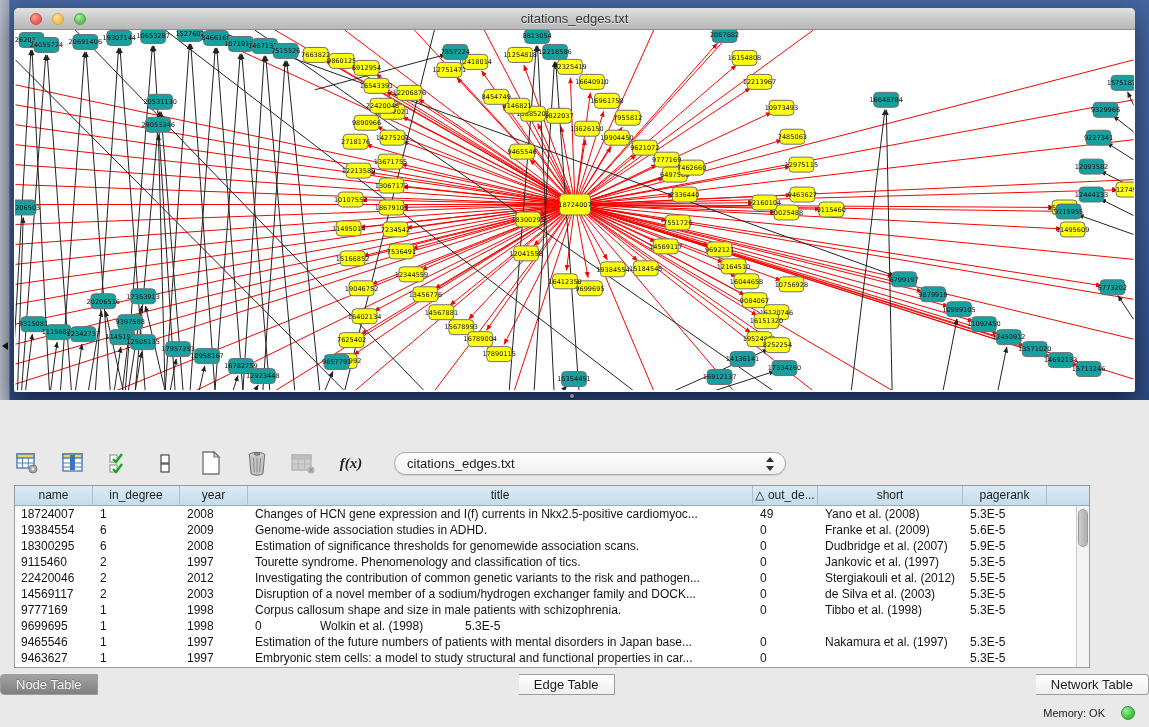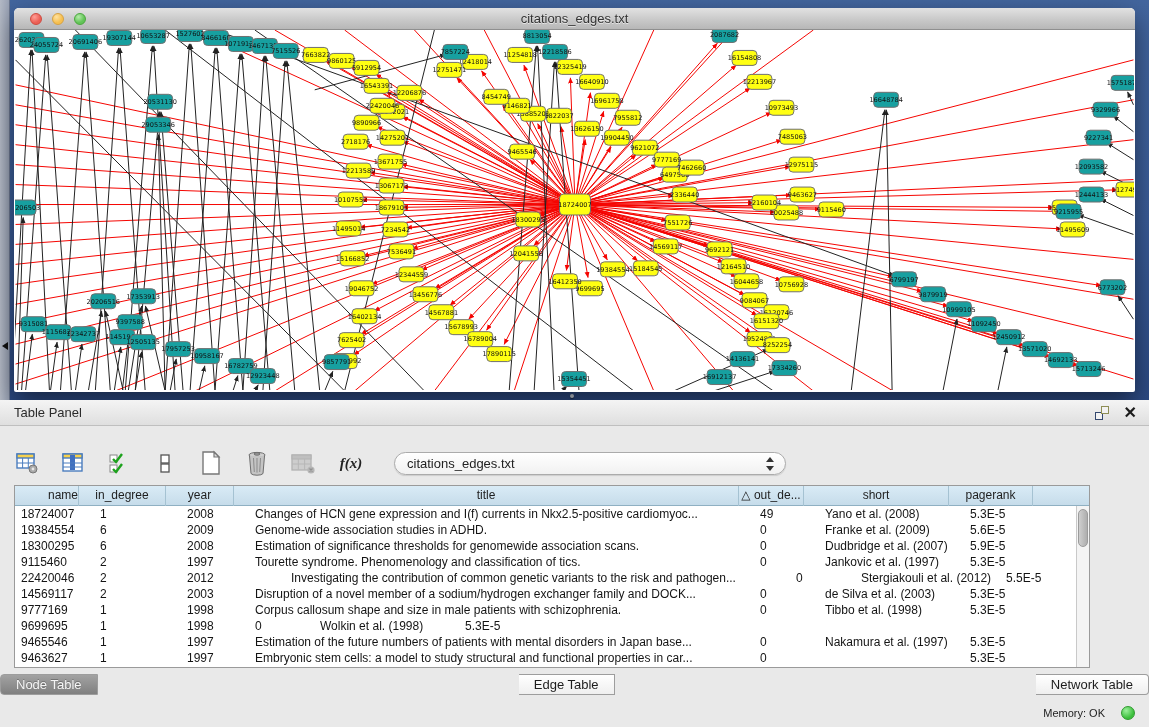--- a/index.html
+++ b/index.html
@@ -815,28 +815,20 @@
             <g>
               <rect x="693.5" y="340.5" width="25" height="15" rx="4" fill="#17a0a0" stroke="#6f6f6f" stroke-width="1"></rect>
               <text x="706" y="350.3" text-anchor="middle" font-size="6.6" fill="#111" font-family="&quot;DejaVu Sans&quot;,sans-serif">16912137</text>
             </g>
           </g>
       </svg>
     </div>
   </div>
 
   <div id="table-panel">
-    <div id="panel-header">
-      <span class="ptitle">Table Panel</span>
-      <span id="float-icon">
-          <span class="sq1"></span>
-          <span class="sq2"></span>
-        </span>
-      <span id="panel-close">✕</span>
-    </div>
 
     <div id="toolbar">
       <span class="tool">
         <svg width="24" height="24" viewBox="0 0 24 24">
           <rect x="2" y="3" width="17" height="14" fill="#fff" stroke="#4a7dbe" stroke-width="1.4"></rect>
           <rect x="2" y="3" width="17" height="4" fill="#f6d14e" stroke="#4a7dbe" stroke-width="1.4"></rect>
           <line x1="7.6" y1="7" x2="7.6" y2="17" stroke="#4a7dbe"></line>
             <line x1="13.3" y1="7" x2="13.3" y2="17" stroke="#4a7dbe"></line>
           <line x1="2" y1="12" x2="19" y2="12" stroke="#4a7dbe"></line>
           <circle cx="18" cy="18" r="4" fill="#a9a9a9" stroke="#777"></circle>
@@ -900,21 +892,21 @@
         <span>citations_edges.txt</span>
         <span class="stepper">
             <span class="up"></span>
             <span class="down"></span>
           </span>
       </div>
     </div>
 
     <div id="data-table">
       <div id="thead">
-          <div class="th" style="width: 64px; text-align: right;">name</div>
+          <div class="th" style="width: 78px;">name</div>
           <div class="th" style="width: 87px;">in_degree</div>
           <div class="th" style="width: 68px;">year</div>
           <div class="th" style="width: 505px;">title</div>
           <div class="th" style="width: 65px;">△ out_de...</div>
           <div class="th" style="width: 145px;">short</div>
           <div class="th" style="width: 84px;">pagerank</div>
         </div>
       <div id="tbody">
           <div class="tr">
             <div class="td" style="width: 79px;">18724007</div>
@@ -949,21 +941,21 @@
             <div class="td" style="width: 68px;">1997</div>
             <div class="td" style="width: 505px;">Tourette syndrome. Phenomenology and classification of tics.</div>
             <div class="td" style="width: 65px;">0</div>
             <div class="td" style="width: 145px;">Jankovic et al. (1997)</div>
             <div class="td" style="width: 84px;">5.3E-5</div>
           </div>
           <div class="tr">
             <div class="td" style="width: 79px;">22420046</div>
             <div class="td" style="width: 87px;">2</div>
             <div class="td" style="width: 68px;">2012</div>
-            <div class="td" style="width: 505px; margin-left: 36px;">Investigating the contribution of common genetic variants to the risk and pathogen...</div>
+            <div class="td" style="width: 505px;">Investigating the contribution of common genetic variants to the risk and pathogen...</div>
             <div class="td" style="width: 65px;">0</div>
             <div class="td" style="width: 145px;">Stergiakouli et al. (2012)</div>
             <div class="td" style="width: 84px;">5.5E-5</div>
           </div>
           <div class="tr">
             <div class="td" style="width: 79px;">14569117</div>
             <div class="td" style="width: 87px;">2</div>
             <div class="td" style="width: 68px;">2003</div>
             <div class="td" style="width: 505px;">Disruption of a novel member of a sodium/hydrogen exchanger family and DOCK...</div>
             <div class="td" style="width: 65px;">0</div>

